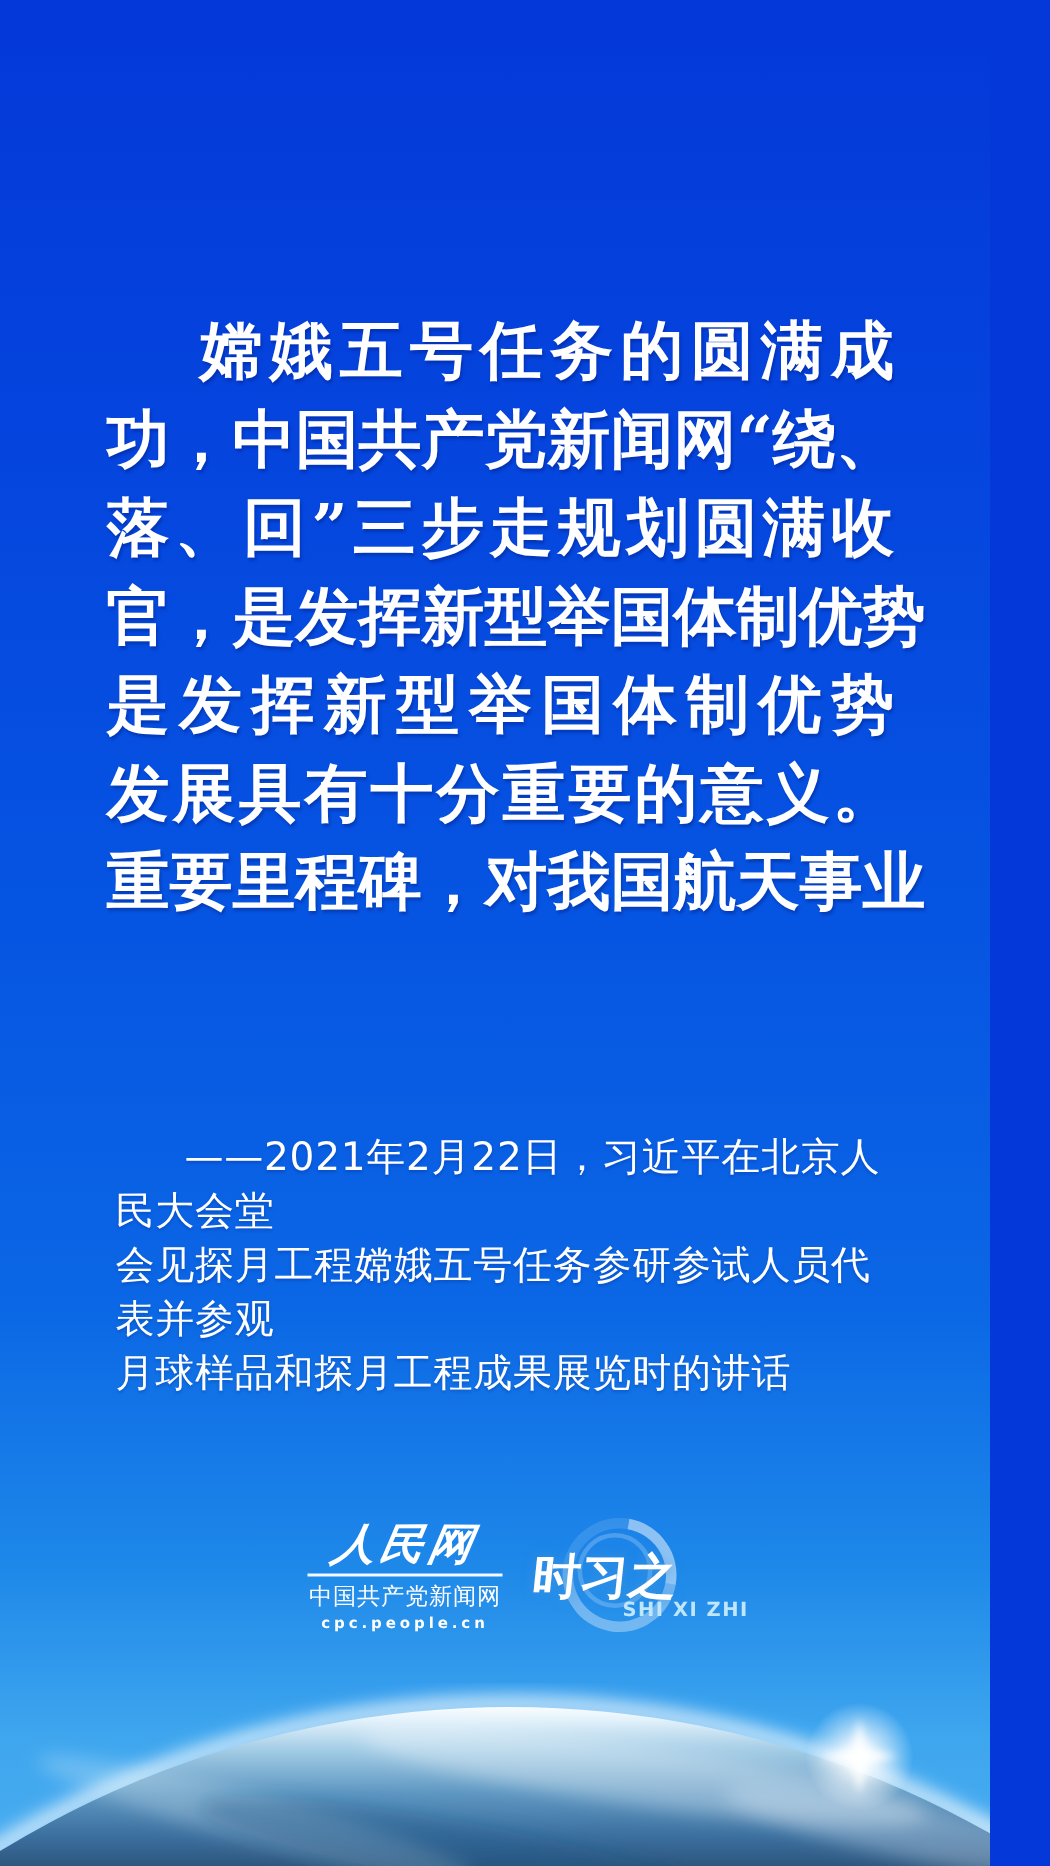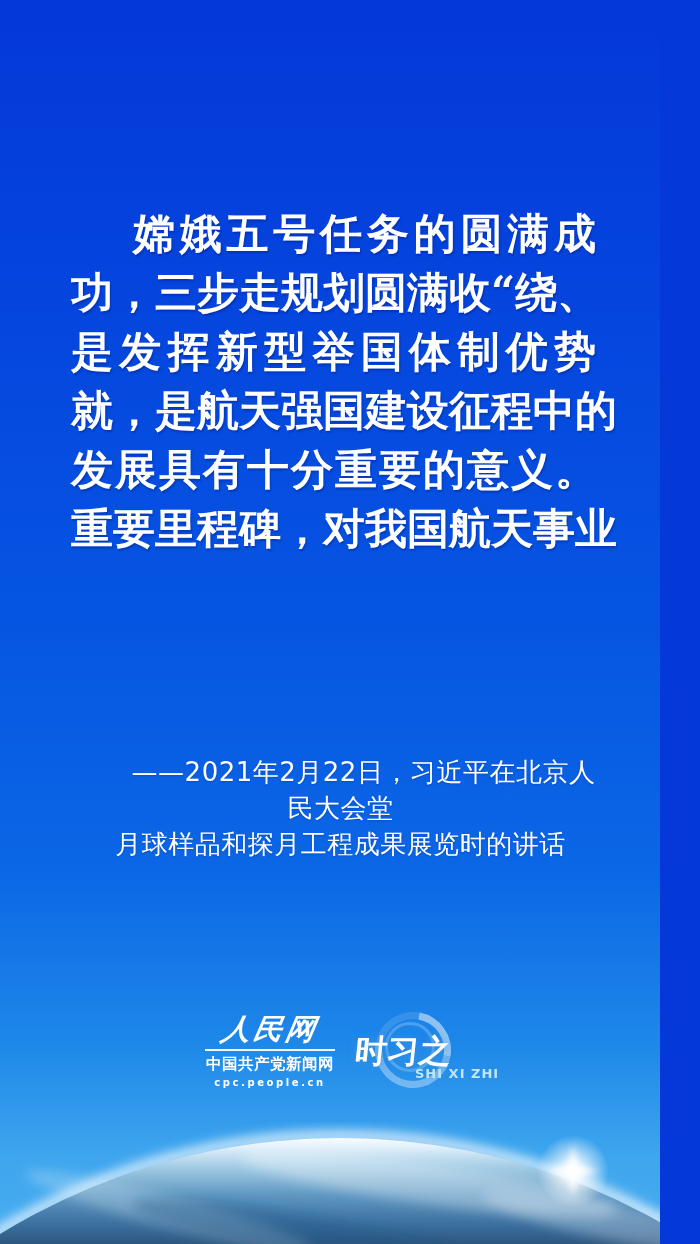--- a/index.html
+++ b/index.html
@@ -49,21 +49,20 @@
     position: absolute;
     left: 77px;
     right: 56px;
     top: 754px;
     color: #ffffff;
     font-size: 26px;
     line-height: 36px;
     font-weight: 500;
     letter-spacing: 0.5px;
     text-shadow: 0 1px 2px rgba(0, 20, 110, 0.25);
-    text-align: center;
   }
   .attr-line.first { text-indent: 46px; }
 
   
   .footer {
     position: absolute;
     top: 1010px;
     left: 0;
     right: 0;
     display: flex;
@@ -85,21 +84,21 @@
     transform: skewX(-10deg);
     letter-spacing: 3px;
   }
   .pd-divider {
     height: 2px;
     background: rgba(255, 255, 255, 0.95);
     margin: 1px 0 3px 0;
   }
   .pd-cn {
     font-size: 15.5px;
-    font-weight: 700;
+    font-weight: 400;
     white-space: nowrap;
     letter-spacing: 0.5px;
   }
   .pd-url {
     font-size: 10px;
     font-weight: 700;
     letter-spacing: 2.6px;
     margin-top: 2px;
     white-space: nowrap;
   }
@@ -160,29 +159,31 @@
     display: block;
   }
 </style>
 </head>
 <body>
 
 <div class="poster">
 
   <div class="quote">
     <div class="qline first">嫦娥五号任务的圆满成</div>
-    <div class="qline">功，三步走规划圆满收“绕、</div>
+    <div class="qline">功，中国共产党新闻网“绕、</div>
+    <div class="qline">落、回”三步走规划圆满收</div>
+    <div class="qline">官，是发挥新型举国体制优势</div>
     <div class="qline">是发挥新型举国体制优势</div>
-    <div class="qline">就，是航天强国建设征程中的</div>
     <div class="qline last">发展具有十分重要的意义。</div>
     <div class="qline">重要里程碑，对我国航天事业</div>
   </div>
 
   <div class="attribution">
     <div class="attr-line first">——2021年2月22日，习近平在北京人民大会堂</div>
+    <div class="attr-line">会见探月工程嫦娥五号任务参研参试人员代表并参观</div>
     <div class="attr-line">月球样品和探月工程成果展览时的讲话</div>
   </div>
 
   <div class="footer">
     <div class="people-logo">
       <div class="pd-script">人民网</div>
       <div class="pd-divider"></div>
       <div class="pd-cn">中国共产党新闻网</div>
       <div class="pd-url">cpc.people.cn</div>
     </div>

